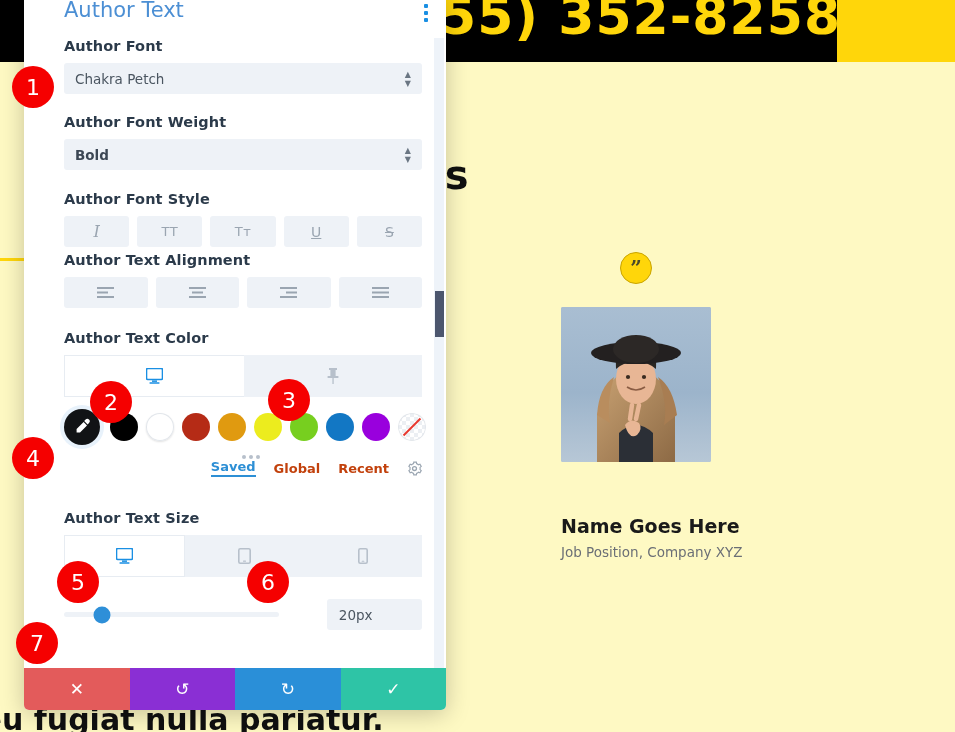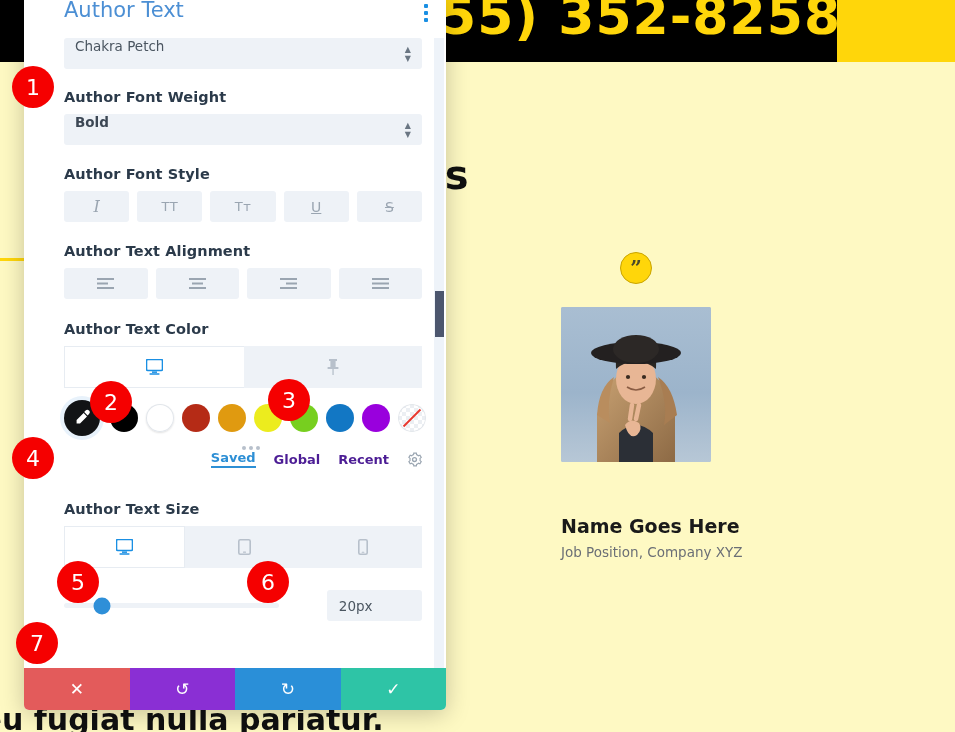--- a/index.html
+++ b/index.html
@@ -122,21 +122,21 @@
 
   .field { margin-bottom:0; }
   .field-label {
     font-size:14.5px; color:#2b3a4a; font-weight:700;
     font-family:"DejaVu Sans", sans-serif;
     margin-bottom:9px; letter-spacing:.1px;
   }
 
   .select {
     position:relative; height:31px; background:#eef2f7; border-radius:3px;
-    display:flex; align-items:flex-start; padding:0 28px 0 11px;
+    display:flex; align-items:center; padding:0 28px 0 11px;
     font-size:13.5px; color:#4a5560; cursor:pointer;
     font-family:"DejaVu Sans", sans-serif;
   }
   .select.bold { font-weight:700; color:#3c4754; }
   .select .arrows {
     position:absolute; right:11px; top:50%; transform:translateY(-50%);
     display:flex; flex-direction:column; gap:2px; line-height:0;
   }
   .select .arrows span { font-size:8px; color:#6a7683; line-height:7px; }
 
@@ -187,21 +187,21 @@
   .sw.transparent::after {
     content:""; position:absolute; left:2px; top:12.5px; width:24px; height:2px;
     background:#e8382f; transform:rotate(-45deg);
   }
 
   .swatch-meta { display:flex; align-items:center; margin-top:10px;flex-direction:column; }
   .dots3 { display:flex; gap:3px; margin-left:16px; }
   .dots3 i { width:4px; height:4px; border-radius:50%; background:#b7c0cb; }
   .meta-tabs { margin-left:auto; display:flex; align-items:center; gap:18px; }
   .meta-tabs span {
-    font-size:13px; color:#4c1d95; cursor:pointer;
+    font-size:13px; color:#c2410c; cursor:pointer;
     font-family:"DejaVu Sans", sans-serif; font-weight:700;
   }
   .meta-tabs span.active { color:#2d8fd5; border-bottom:2px solid #2d8fd5; padding-bottom:1px; }
 
   .device-row { display:flex; height:42px; }
   .devbtn { flex:1; display:flex; align-items:center; justify-content:center; cursor:pointer; }
   .devbtn.active { background:#fff; border:1px solid #e7ecf2; }
   .devbtn.idle { background:#eef2f7; }
 
   .slider-row { display:flex; align-items:center; gap:16px; margin-top:22px; }
@@ -318,20 +318,21 @@
       <div class="panel-kebab">
           <i></i>
           <i></i>
           <i></i>
         </div>
     </div>
 
     <div class="panel-body">
 
       <div class="field">
+        <div class="field-label">Author Font</div>
         <div class="select">
           <span>Chakra Petch</span>
           <span class="arrows">
               <span>▲</span>
               <span>▼</span>
             </span>
         </div>
       </div>
 
       <div class="field" style="margin-top:20px">
@@ -349,21 +350,21 @@
         <div class="field-label">Author Font Style</div>
         <div class="btn-row">
           <div class="sbtn italic">I</div>
           <div class="sbtn tt">TT</div>
           <div class="sbtn ttsm">Tᴛ</div>
           <div class="sbtn u">U</div>
           <div class="sbtn s">S</div>
         </div>
       </div>
 
-      <div class="field" style="margin-top:21px">
+      <div class="field" style="margin-top:5px">
         <div class="field-label">Author Text Alignment</div>
         <div class="align-row">
           <div class="abtn">
             <svg width="17" height="11">
                 <g fill="#9aa5b1">
                   <rect y="0" width="17" height="2"></rect>
                   <rect y="4.5" width="11" height="2"></rect>
                   <rect y="9" width="17" height="2"></rect>
                 </g>
               </svg>

